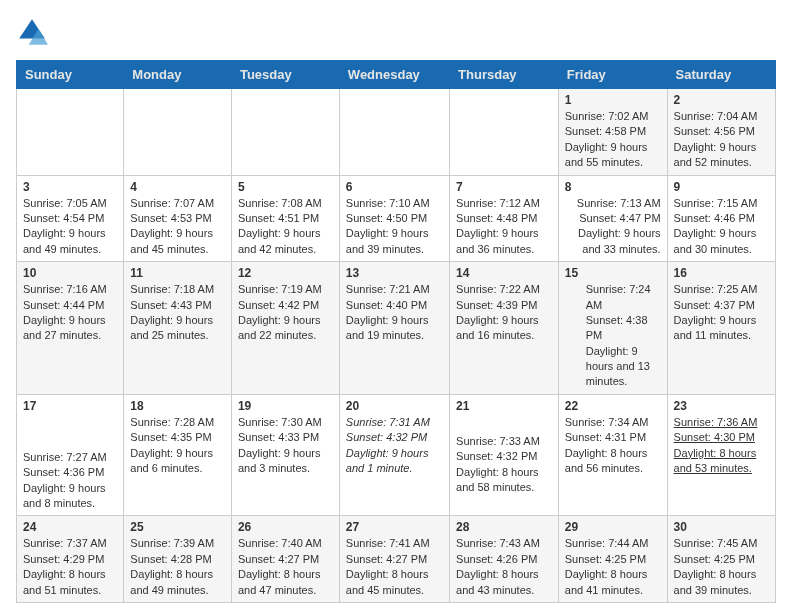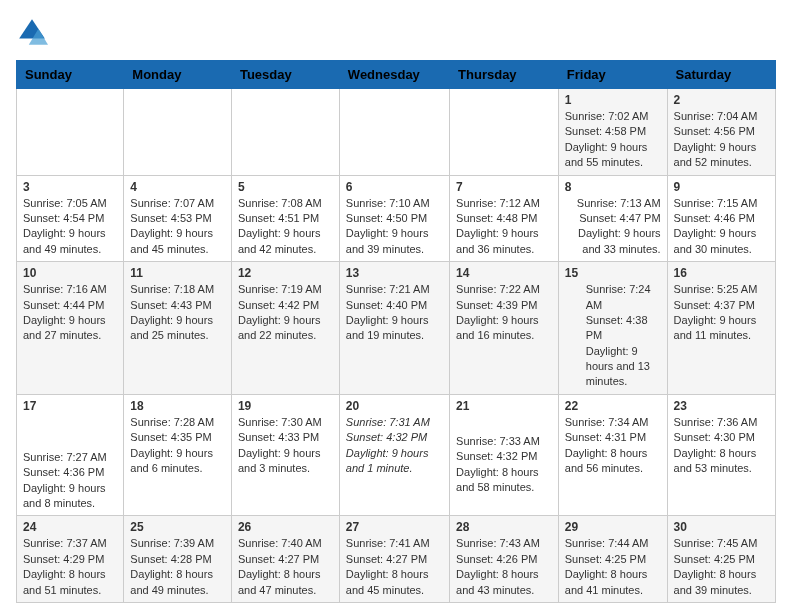--- a/index.html
+++ b/index.html
@@ -43,21 +43,21 @@
     .location {
       font-size: 16px;
       color: #555;
     }
     .calendar {
       width: 100%;
       border-collapse: collapse;
     }
     .calendar th {
       background-color: #1a6ab1;
-      color: #000000;
+      color: #e5e5e5;
       font-size: 13px;
       font-weight: bold;
       padding: 6px 8px;
       text-align: left;
       border: 1px solid #1a6ab1;
     }
     .calendar td {
       border: 1px solid #ccc;
       vertical-align: top;
       padding: 4px 6px;
@@ -215,21 +215,21 @@
 Daylight: 9 hours and 16 minutes.</div>
         </td>
         <td>
           <span class="day-number">15</span>
           <div class="day-info" style="white-space: pre-line; margin-left: 21px;">Sunrise: 7:24 AM
 Sunset: 4:38 PM
 Daylight: 9 hours and 13 minutes.</div>
         </td>
         <td>
           <span class="day-number">16</span>
-          <div class="day-info" style="white-space: pre-line;">Sunrise: 5:25 AM
+          <div class="day-info" style="white-space: pre-line;">Sunrise: 7:25 AM
 Sunset: 4:37 PM
 Daylight: 9 hours and 11 minutes.</div>
         </td>
       </tr>
       <tr>
         <td>
           <span class="day-number">17</span>
           <div class="day-info" style="white-space: pre-line; margin-top: 37px;">Sunrise: 7:27 AM
 Sunset: 4:36 PM
 Daylight: 9 hours and 8 minutes.</div>
@@ -259,21 +259,21 @@
 Daylight: 8 hours and 58 minutes.</div>
         </td>
         <td>
           <span class="day-number">22</span>
           <div class="day-info" style="white-space: pre-line;">Sunrise: 7:34 AM
 Sunset: 4:31 PM
 Daylight: 8 hours and 56 minutes.</div>
         </td>
         <td>
           <span class="day-number">23</span>
-          <div class="day-info" style="white-space: pre-line;">Sunrise: 7:36 AM
+          <div class="day-info" style="white-space: pre-line; text-decoration: underline;">Sunrise: 7:36 AM
 Sunset: 4:30 PM
 Daylight: 8 hours and 53 minutes.</div>
         </td>
       </tr>
       <tr>
         <td>
           <span class="day-number">24</span>
           <div class="day-info" style="white-space: pre-line;">Sunrise: 7:37 AM
 Sunset: 4:29 PM
 Daylight: 8 hours and 51 minutes.</div>

